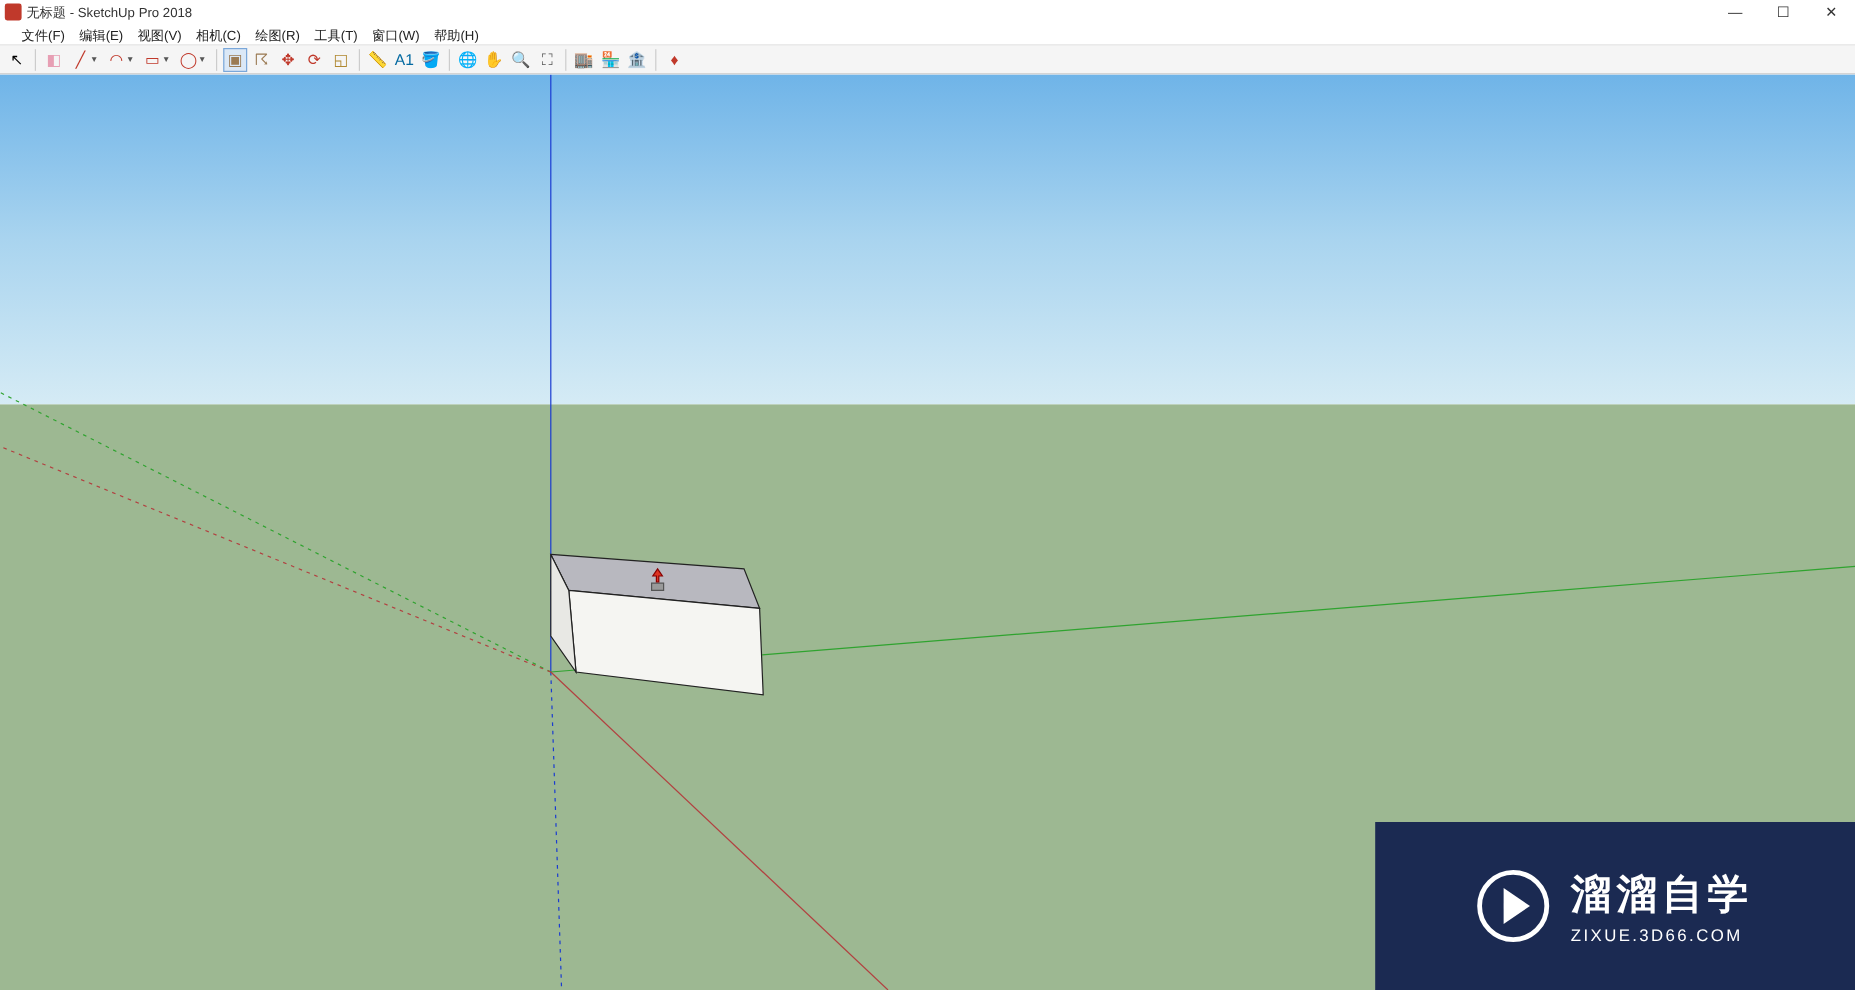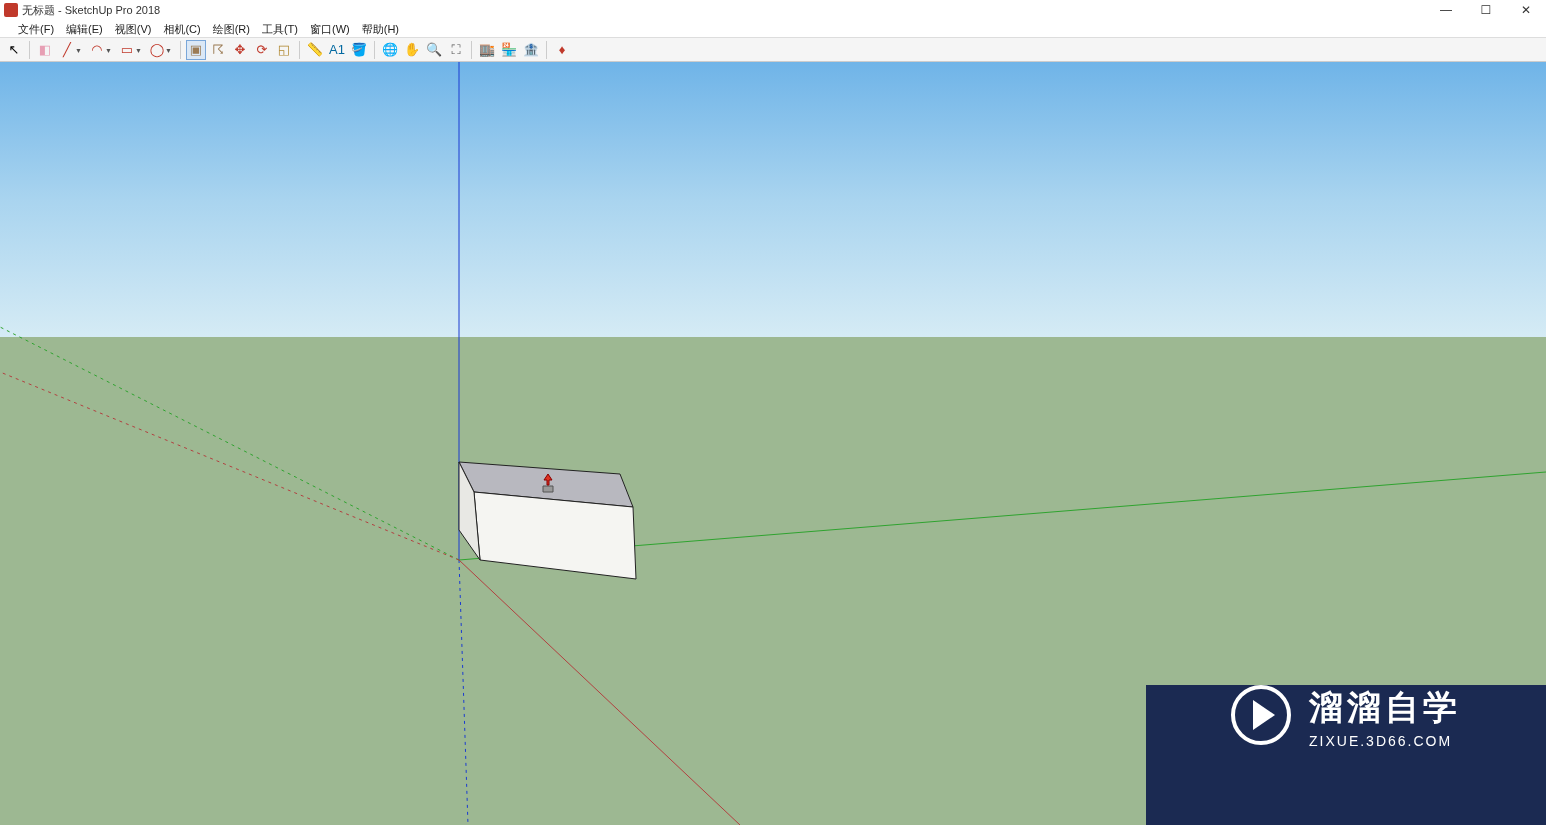--- a/index.html
+++ b/index.html
@@ -16,21 +16,21 @@
   .tool-btn.active { background: #dbe8f6; border: 1px solid #7aa7d9; }
   .tool-btn .dd { position: absolute; right: -6px; top: 6px; font-size: 7px; color: #555; }
   .tool-btn.with-dd { margin-right: 8px; }
   .divider { width: 1px; height: 18px; background: #ccc; margin: 0 3px; }
   .viewport { position: relative; width: 100%; height: calc(100% - 62px); overflow: hidden; }
   .sky { position: absolute; left: 0; top: 0; right: 0; height: 36%; background: linear-gradient(to bottom, #6fb4e8 0%, #a9d4ef 50%, #d5ebf5 100%); }
   .ground { position: absolute; left: 0; top: 36%; right: 0; bottom: 0; background: #9db892; }
   .watermark-tl { position: absolute; left: 30px; top: 5px; font-size: 40px; font-weight: 900; color: #fff; -webkit-text-stroke: 3px #2a3a6a; font-style: italic; letter-spacing: -2px; pointer-events: none; }
   .watermark-tl .play { display: inline-block; width: 36px; height: 36px; background: #2a3a6a; border-radius: 50%; vertical-align: middle; position: relative; }
   .watermark-tl .play::after { content: ""; position: absolute; left: 12px; top: 9px; border-left: 14px solid #ffd400; border-top: 9px solid transparent; border-bottom: 9px solid transparent; }
-  .watermark-br { position: absolute; right: 0; bottom: 0; width: 400px; height: 140px; background: #1b2a52; display: flex; justify-content: center; gap: 18px; pointer-events: none; }
+  .watermark-br { position: absolute; right: 0; bottom: 0; width: 400px; height: 140px; background: #1b2a52; display: flex; align-items: center; justify-content: center; gap: 18px; pointer-events: none; }
   .watermark-br .logo-circle { width: 60px; height: 60px; border: 4px solid #fff; border-radius: 50%; display: flex; align-items: center; justify-content: center; }
   .watermark-br .logo-circle::after { content: ""; border-left: 22px solid #fff; border-top: 15px solid transparent; border-bottom: 15px solid transparent; margin-left: 6px; }
   .watermark-br .txt { color: #fff; }
   .watermark-br .txt .big { font-size: 34px; font-weight: 700; letter-spacing: 4px; }
   .watermark-br .txt .small { font-size: 14px; letter-spacing: 2px; margin-top: 2px; }
   svg.axes { position: absolute; left: 0; top: 0; width: 100%; height: 100%; pointer-events: none; }
 </style>
 </head>
 <body>
 

